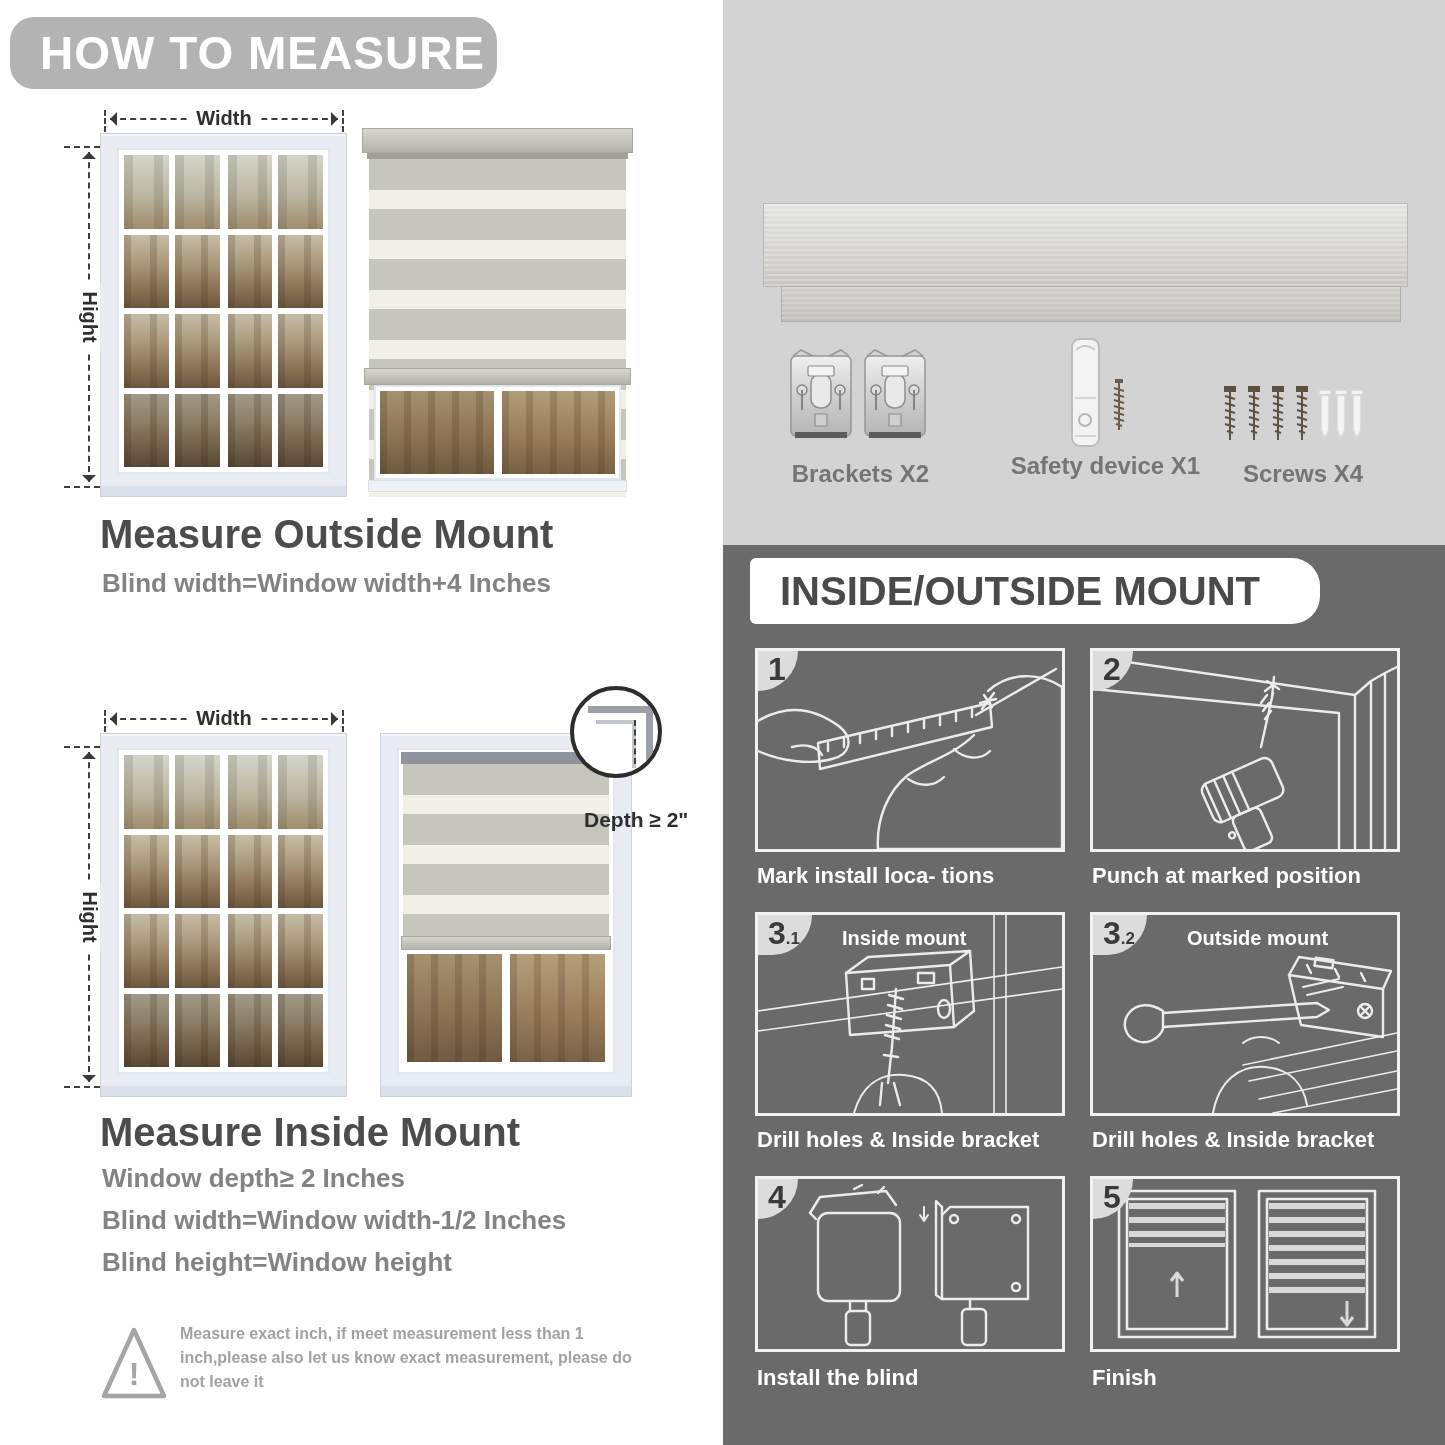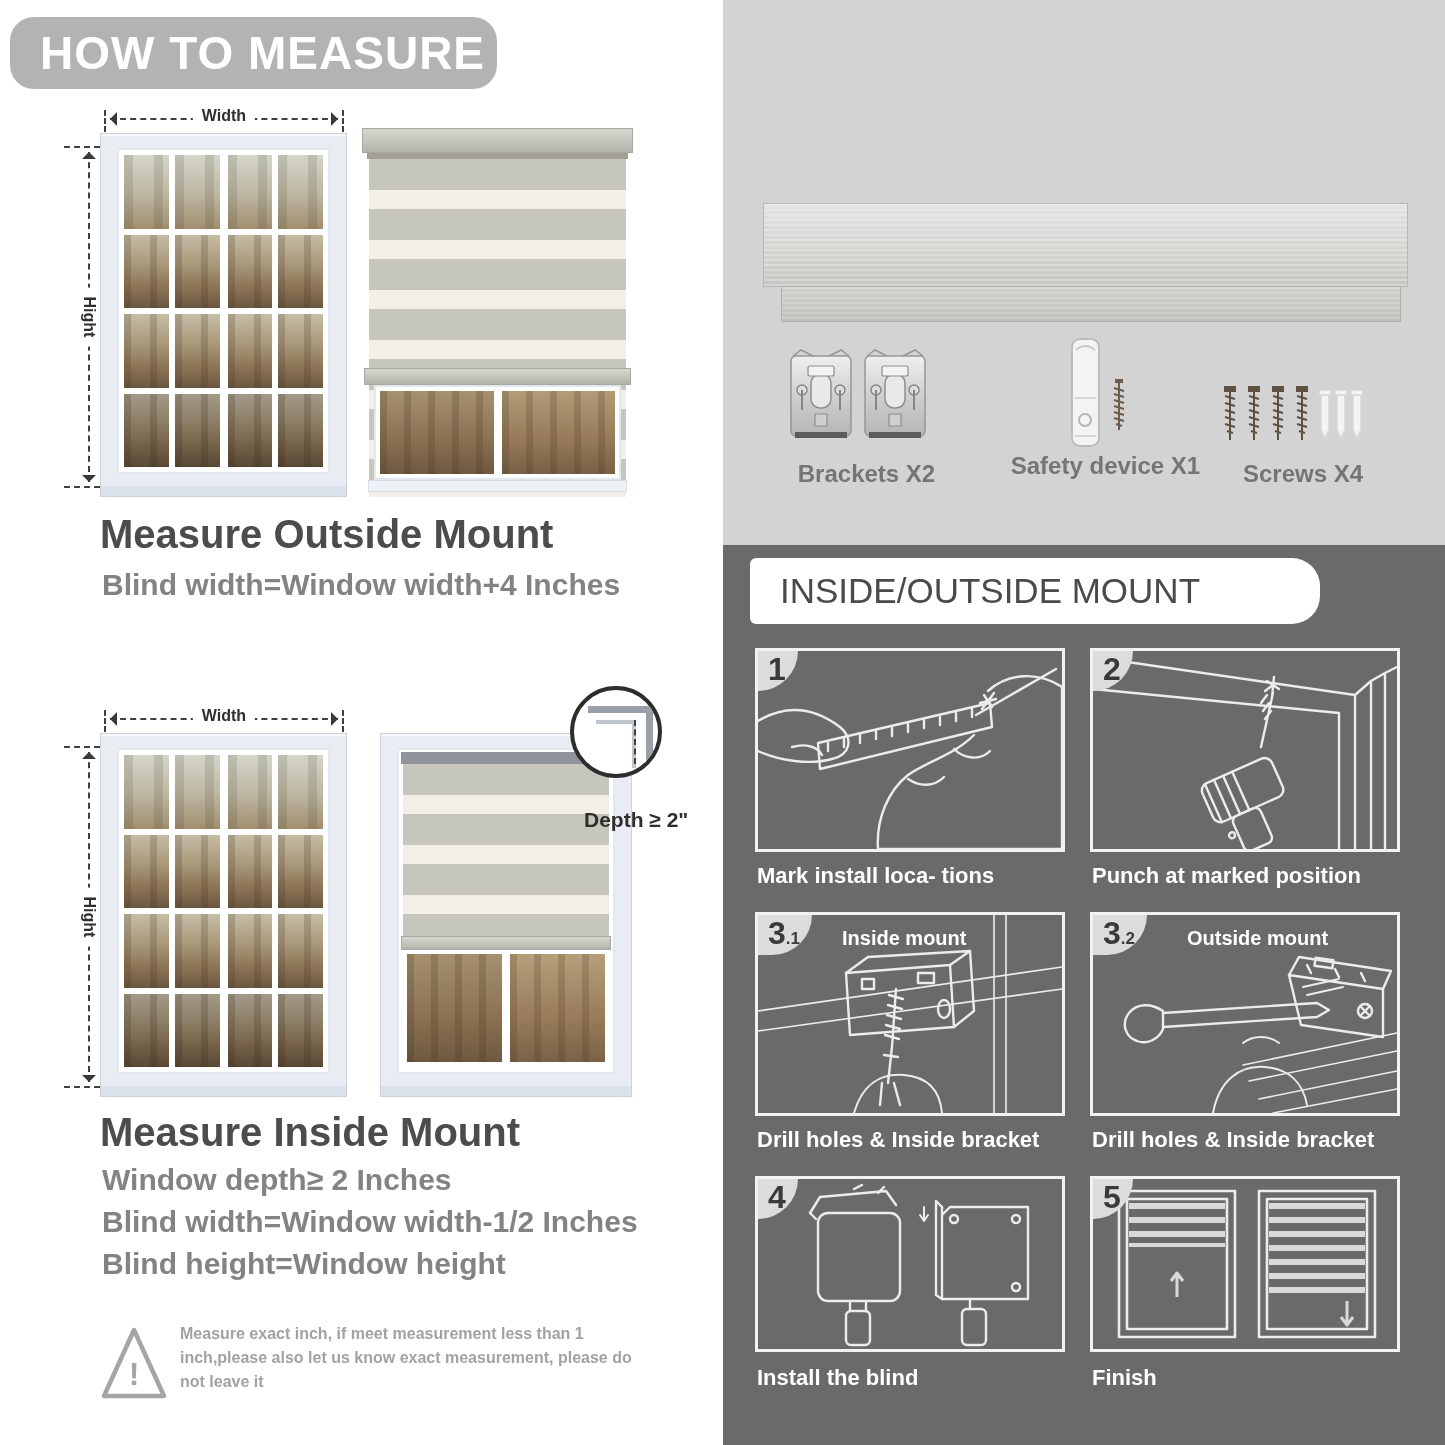--- a/index.html
+++ b/index.html
@@ -24,50 +24,50 @@
     linear-gradient(180deg,#c6bda6 0%,#ab9a7c 38%,#8c7456 72%,#6b573f 100%);}
   .sash .pane:nth-child(-n+2){background:
     repeating-linear-gradient(90deg, rgba(60,60,40,.15) 0 9px, rgba(0,0,0,0) 9px 30px),
     linear-gradient(180deg,#d4d6cb 0%,#bcb5a0 55%,#a08d6e 100%);}
   .sash .pane:nth-child(n+7){filter:brightness(.82);}
 
   
   .dim-h{height:0;border-top:2px dashed #3f3f3f;}
   .dim-v{width:0;border-left:2px dashed #3f3f3f;}
   .arr{width:0;height:0;border:7px solid transparent;position:absolute;}
-  .dim-label{position:absolute;background:#fff;color:#2e2e2e;font-weight:bold;font-size:16px;padding:0 9px;}
+  .dim-label{position:absolute;background:#fff;color:#2e2e2e;font-weight:bold;font-size:20px;padding:0 9px;}
   .tickline{position:absolute;border-left:2px dashed #3f3f3f;width:0;}
   .tickline-h{position:absolute;border-top:2px dashed #3f3f3f;height:0;}
 
   
   .rail{background:linear-gradient(180deg,#d6d5cf 0%,#c2c1ba 60%,#b3b2aa 100%);border:1px solid #a9a8a0;box-sizing:border-box;}
   .zebra{background:repeating-linear-gradient(180deg,#c7c6bc 0 31px,#f1efe6 31px 50px);}
   .photo-strip{background:
     repeating-linear-gradient(90deg, rgba(60,42,25,.20) 0 7px, rgba(0,0,0,0) 7px 24px),
     linear-gradient(180deg,#a5916f 0%,#8a7051 60%,#6e5940 100%);}
 
   
   .depth-circle{border:4px solid #2d2d2d;border-radius:50%;background:#fff;overflow:hidden;}
 
   .h1-left{color:#4c4c4c;font-size:40px;font-weight:bold;}
-  .formula{color:#838383;font-size:30px;font-weight:bold;}
+  .formula{color:#838383;font-size:26px;font-weight:bold;}
   .warn-text{color:#a2a2a2;font-size:16px;font-weight:bold;line-height:1.5;}
 
   
   .panel-light{left:723px;top:0;width:722px;height:545px;background:#d3d3d3;}
   .tab-included{left:0;top:13px;width:502px;height:77px;background:#fff;border-radius:0 30px 30px 0;
     display:flex;align-items:center;padding-left:34px;box-sizing:border-box;}
   .tab-included span{color:#c8c8c8;font-size:42px;font-weight:bold;letter-spacing:1px;}
   .product-label{width:100%;top:140px;text-align:center;color:#6f6f6f;font-size:28px;font-weight:bold;}
   .item-label{color:#757575;font-size:24px;font-weight:bold;text-align:center;}
 
   .panel-dark{left:723px;top:545px;width:722px;height:900px;background:#6a6a6a;}
   .tab-mount{left:27px;top:13px;width:570px;height:66px;background:#fff;border-radius:6px 28px 28px 6px;
     display:flex;align-items:center;padding-left:30px;box-sizing:border-box;}
-  .tab-mount span{color:#4a4a4a;font-size:35px;font-weight:normal;}
+  .tab-mount span{color:#4a4a4a;font-size:40px;font-weight:bold;}
 
   .step-panel{background:#6a6a6a;border:3px solid #f2f2f2;box-sizing:border-box;}
   .badge{position:absolute;left:0;top:0;background:#dcdcdc;border-radius:0 0 50px 0;
     display:flex;align-items:baseline;padding:2px 12px 6px 10px;}
   .badge .n{font-size:32px;font-weight:bold;color:#3a3a3a;line-height:1;}
   .badge .s{font-size:17px;font-weight:bold;color:#3a3a3a;}
   .step-title{position:absolute;top:12px;color:#fff;font-size:20px;font-weight:bold;}
   .caption{color:#fff;font-size:22px;font-weight:bold;}
   svg.lineart{display:block;}
   .lineart *{vector-effect:non-scaling-stroke;}
@@ -313,21 +313,21 @@
               <path d="M2 5 L2 40 L6 48 L10 40 L10 5 Z"></path>
             </g>
           <g transform="translate(128,4)">
               <rect x="0" y="0" width="12" height="5"></rect>
               <path d="M2 5 L2 40 L6 48 L10 40 L10 5 Z"></path>
             </g>
         </g>
       </svg>
     </div>
 
-    <div class="abs item-label" style="left:65px;top:460px;width:145px;margin-left:6px;">Brackets X2</div>
+    <div class="abs item-label" style="left:65px;top:460px;width:145px;">Brackets X2</div>
     <div class="abs item-label" style="left:275px;top:452px;width:215px;">Safety device X1</div>
     <div class="abs item-label" style="left:515px;top:460px;width:130px;">Screws X4</div>
   </div>
 
   <div class="abs panel-dark">
     <div class="abs tab-mount">
       <span>INSIDE/OUTSIDE MOUNT</span>
     </div>
 
     <div class="abs step-panel" style="left:32px;top:103px;width:310px;height:204px;">

